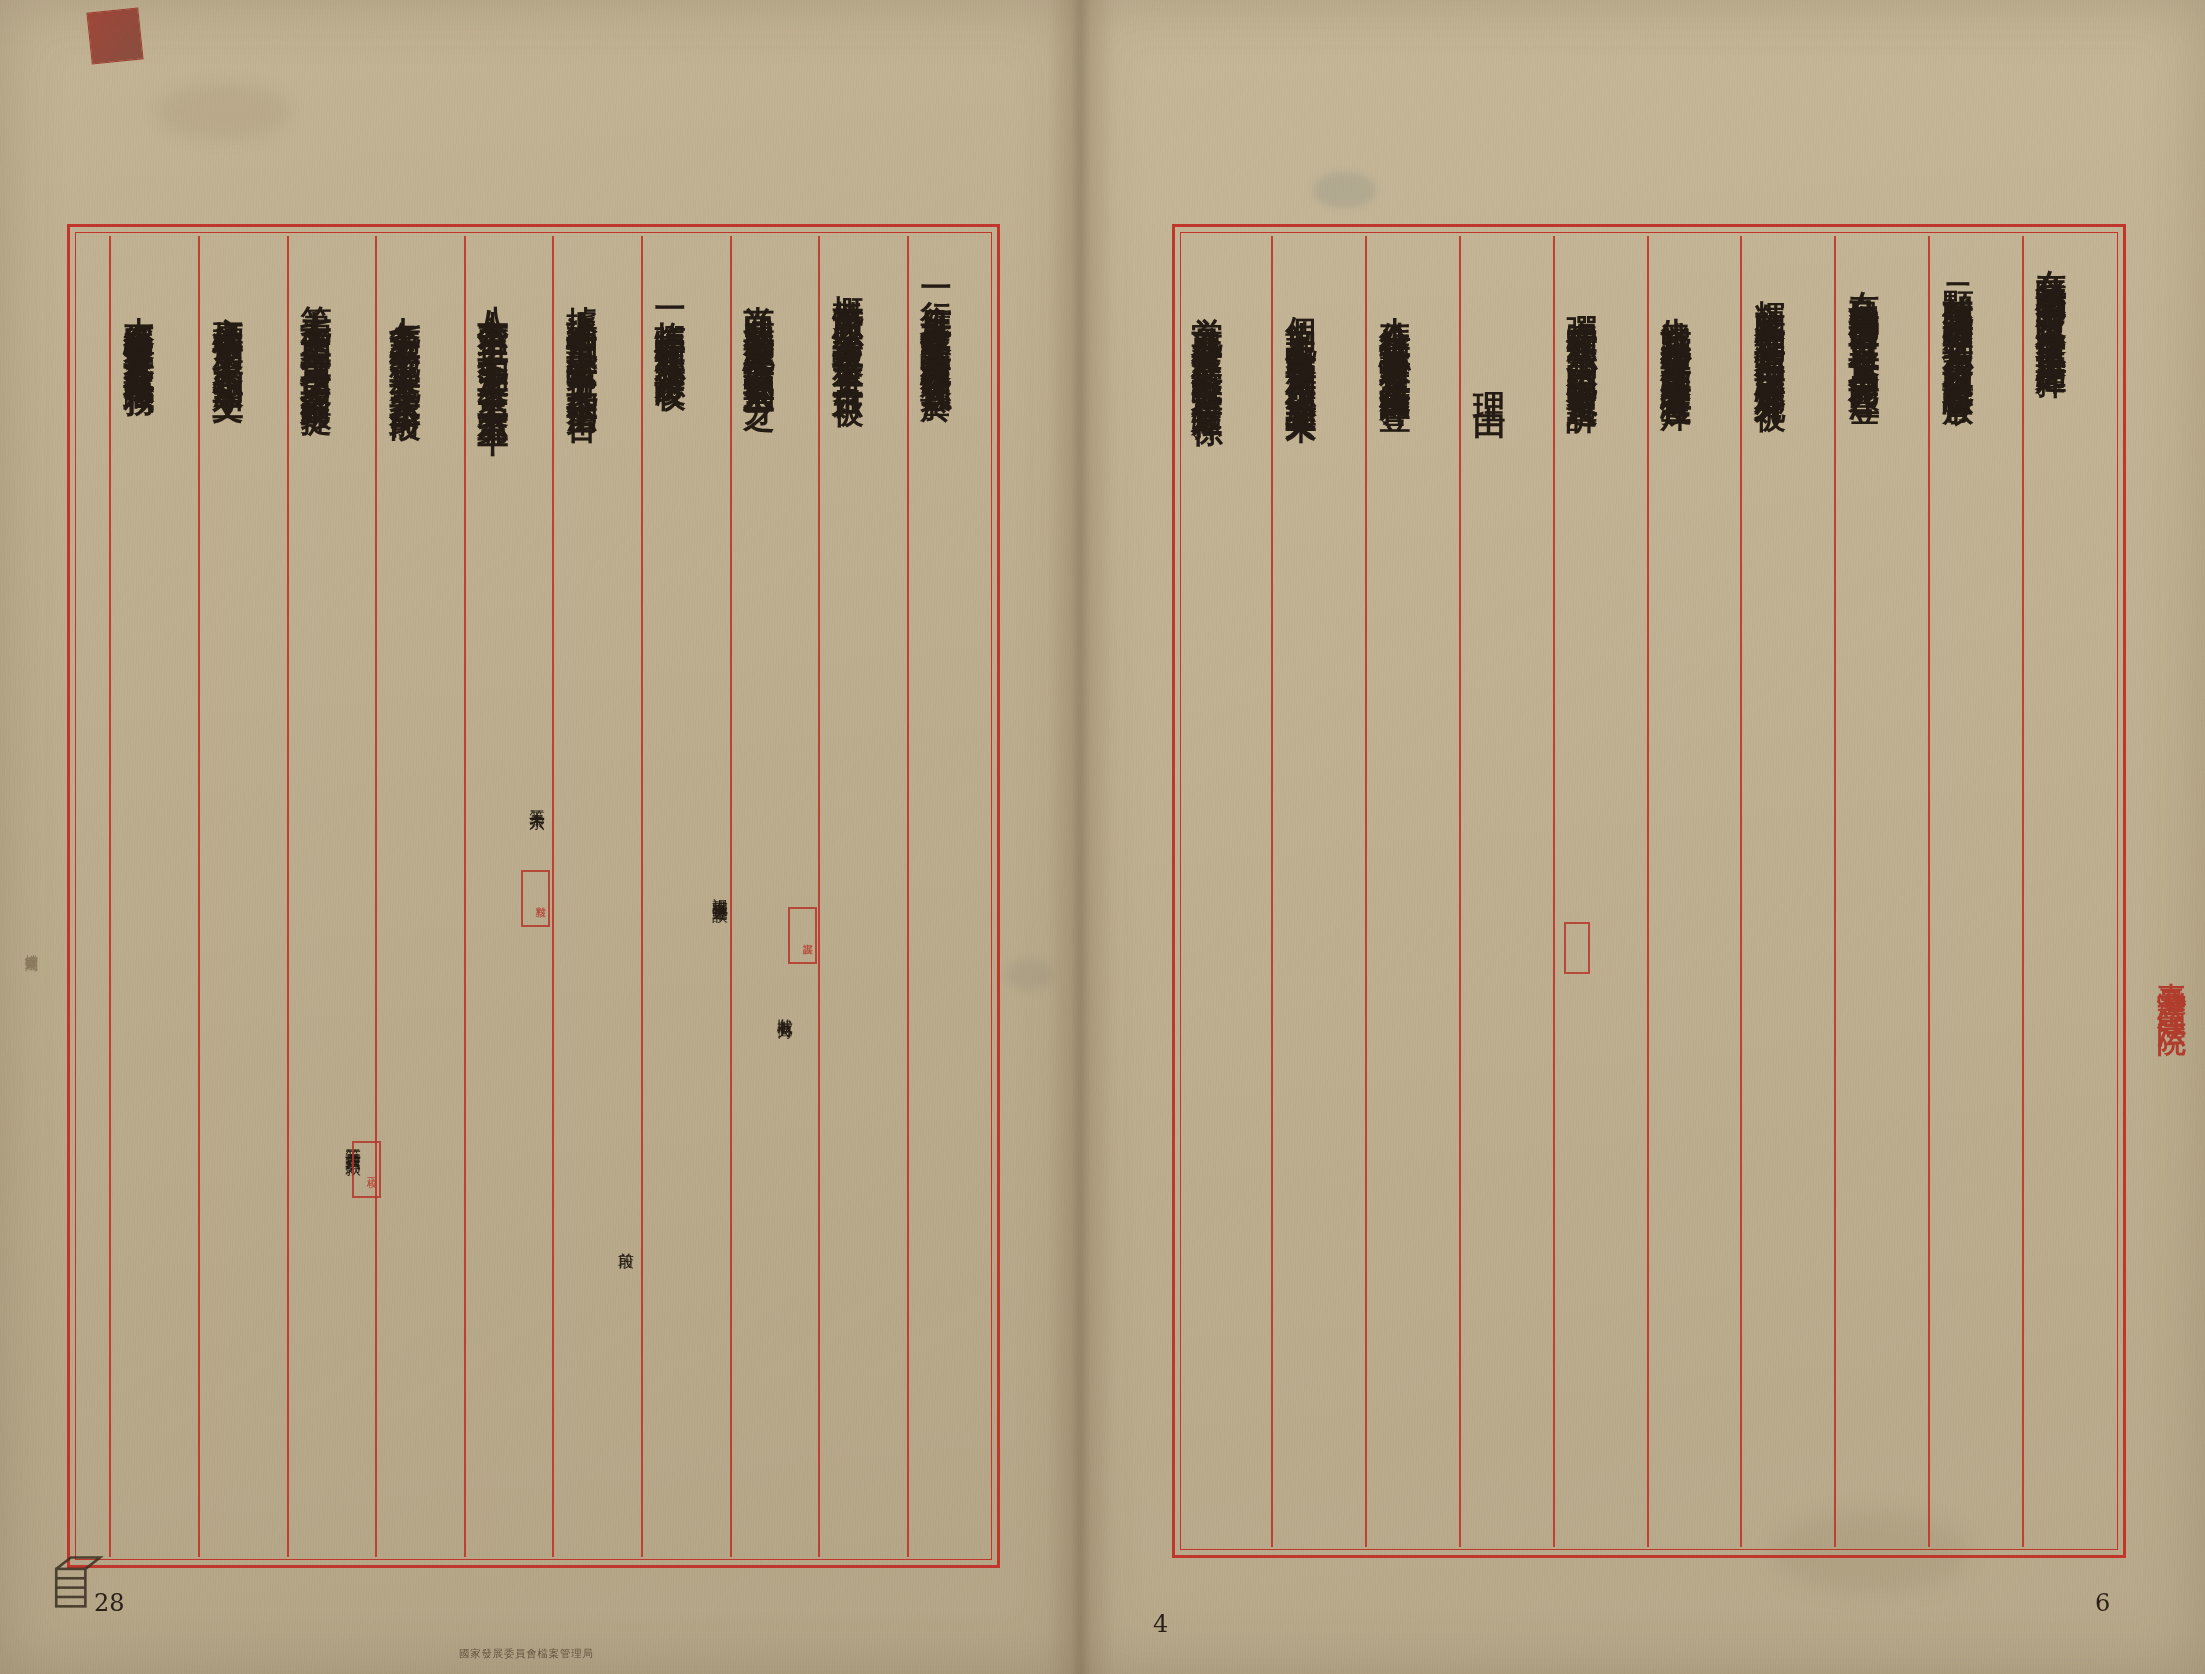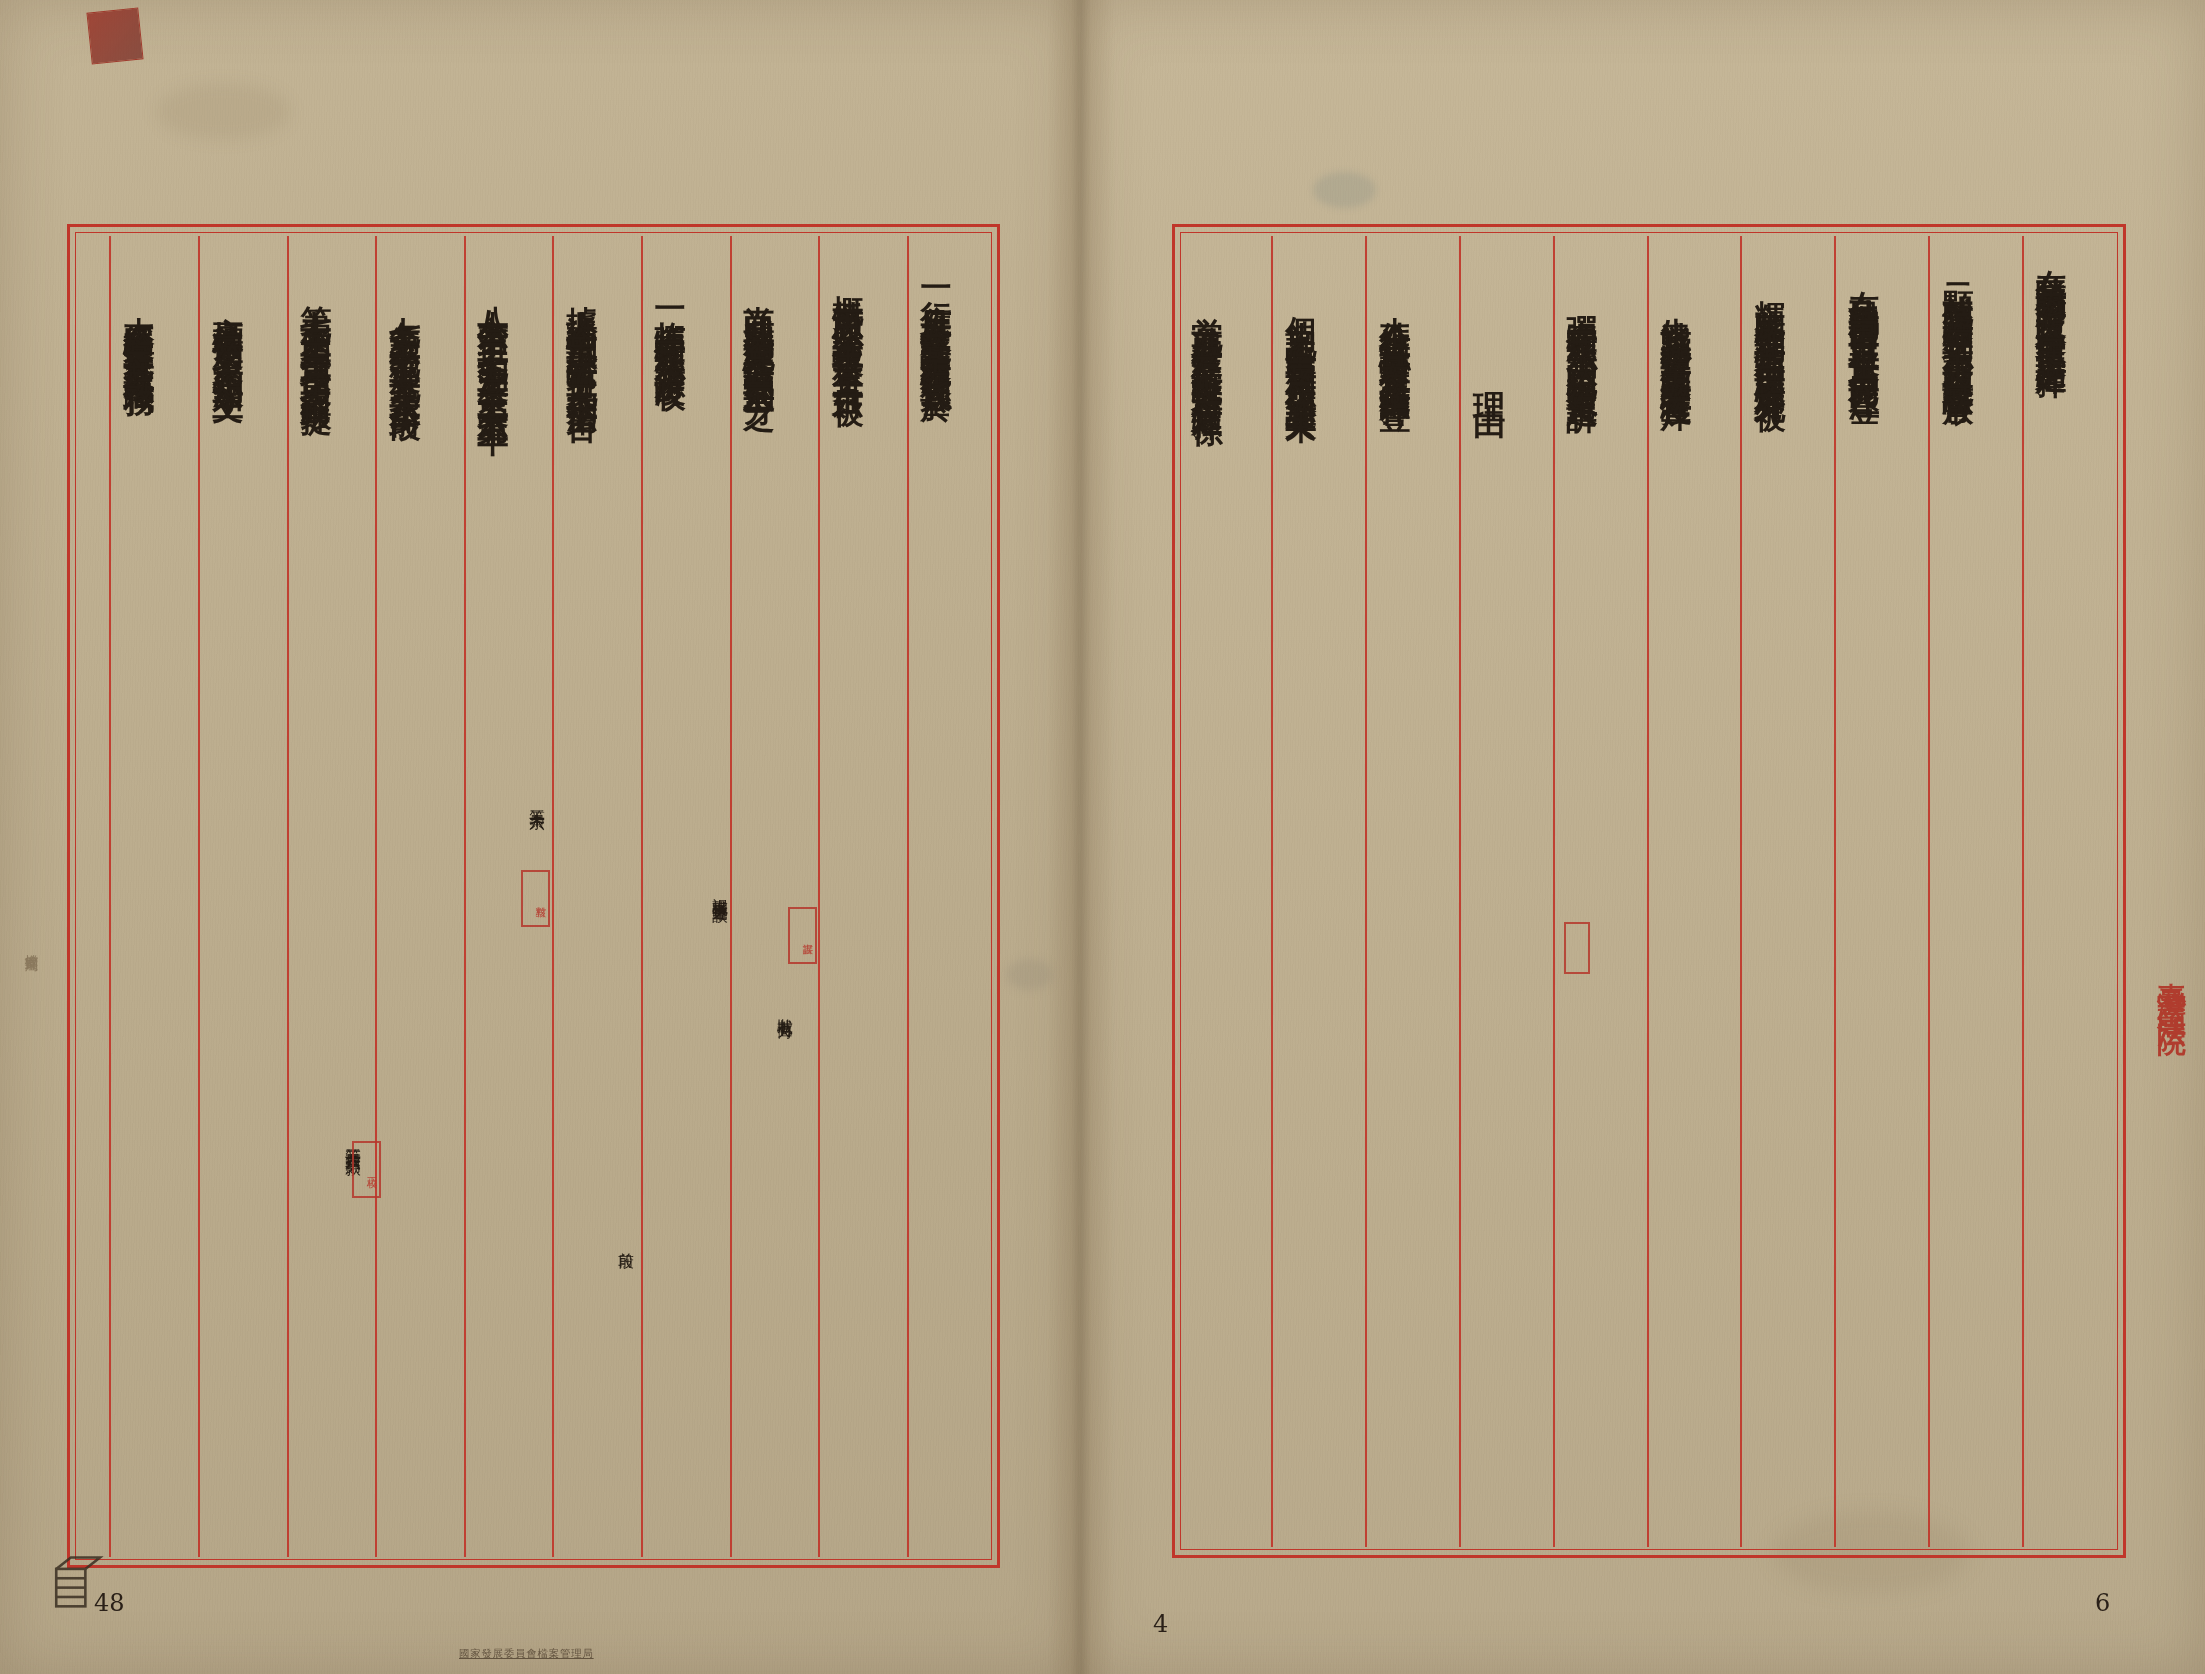--- a/index.html
+++ b/index.html
@@ -170,21 +170,20 @@
     width: 78px;
     height: 63px;
     opacity: 0.85;
   }
   .footer-note {
     position: absolute;
     color: #4a3b2a;
     font-size: 10.4px;
     letter-spacing: 0.08em;
     opacity: 0.75;
-    text-decoration: underline;
   }
   .edge-text {
     position: absolute;
     writing-mode: vertical-rl;
     text-orientation: upright;
     color: #6d5a41;
     font-size: 13.5px;
     opacity: 0.6;
     letter-spacing: 0.1em;
   }
@@ -273,20 +272,20 @@
 
   <svg class="stamp-icon" viewBox="0 0 150 120">
     <g fill="none" stroke="#3a2f22" stroke-width="5">
       <rect x="12" y="30" width="56" height="72"></rect>
       <line x1="12" y1="48" x2="68" y2="48"></line>
       <line x1="12" y1="66" x2="68" y2="66"></line>
       <line x1="12" y1="84" x2="68" y2="84"></line>
       <path d="M12 30 L40 8 L96 8 L68 30"></path>
     </g>
   </svg>
-  <div class="folio" style="left:94px;top:1589px;">48</div>
+  <div class="folio" style="left:94px;top:1589px;">28</div>
   <div class="folio" style="left:1153px;top:1610px;">4</div>
   <div class="folio" style="left:2095px;top:1589px;">6</div>
   <div class="footer-note" style="left:459px;top:1647px;">國家發展委員會檔案管理局</div>
   <div class="edge-text" style="left:23px;top:943px;height:365px;">檔案管理局</div>
 
 </div>
 
 
 </body></html>

